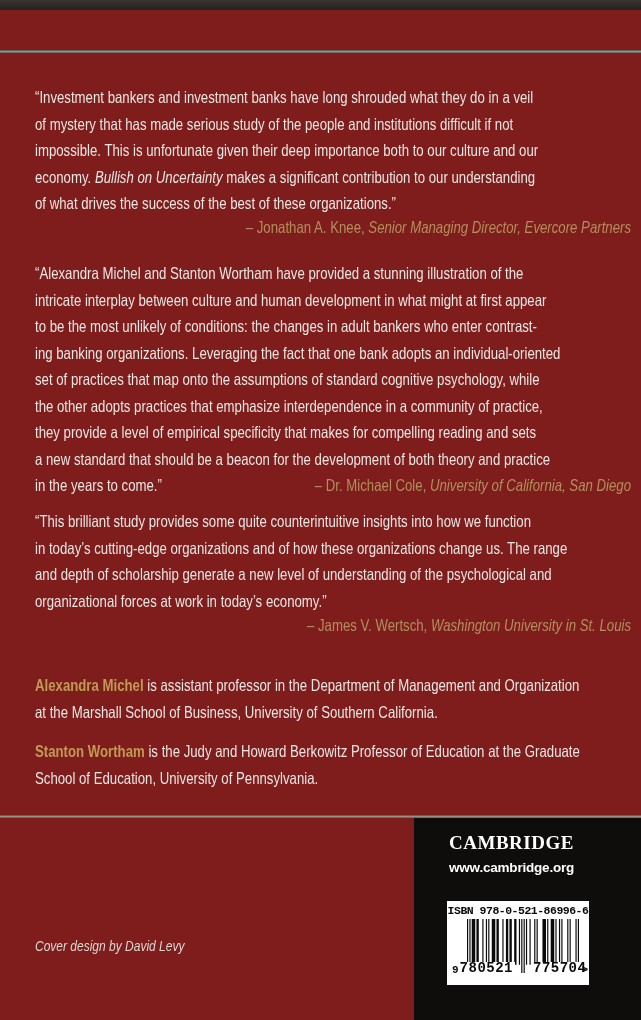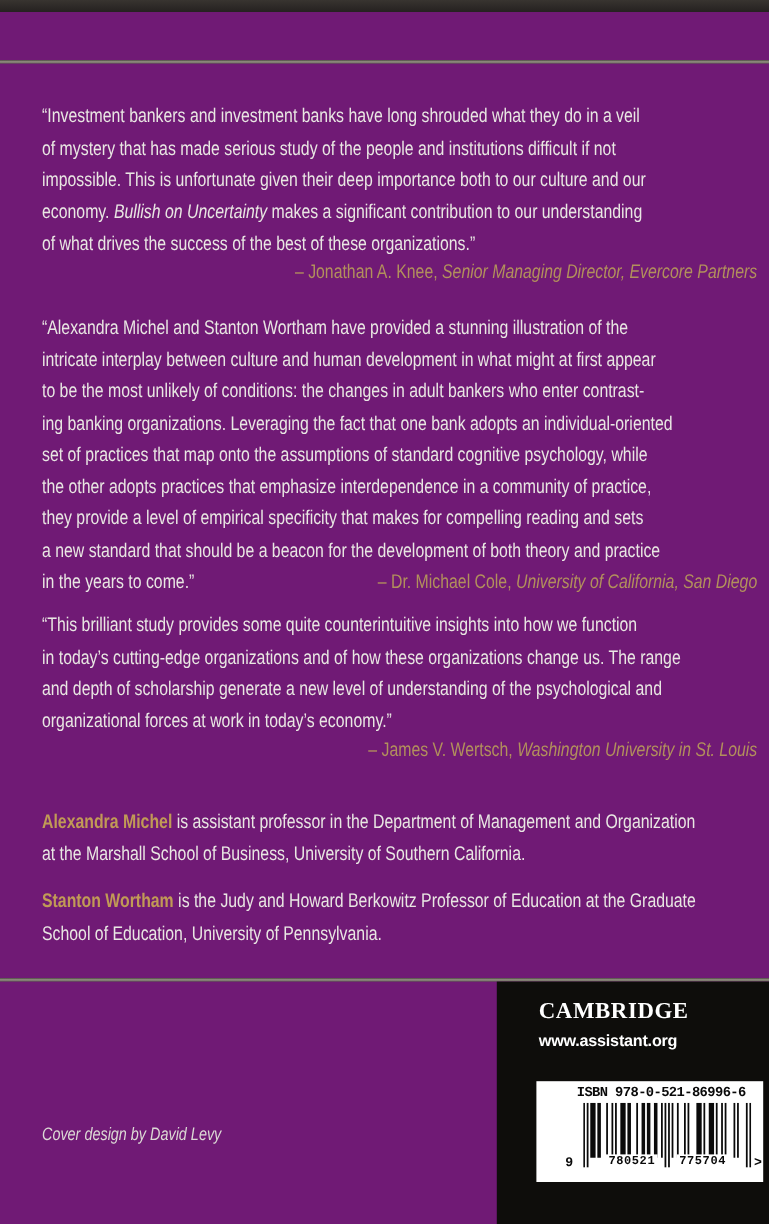--- a/index.html
+++ b/index.html
@@ -1,18 +1,18 @@
 <!DOCTYPE html>
 <html><head>
 <meta charset="utf-8">
 <style>
   html,body{margin:0;padding:0;background:#000;}
   .cover{
     position:relative;width:641px;height:1020px;overflow:hidden;
-    background:#701a75;
+    background:#7f1d1d;
     font-family:"Liberation Sans",sans-serif;
     -webkit-font-smoothing:antialiased;
   }
   
   .cover::before{
     content:"";position:absolute;left:0;top:0;right:0;height:10px;
     background:linear-gradient(#383430,#252120);pointer-events:none;
   }
   .edge-line{
     position:absolute;left:0;right:0;height:3px;
@@ -55,35 +55,35 @@
   }
   .pub .press{
     font-family:"Liberation Serif",serif;font-weight:bold;
     font-size:13.5px;line-height:19px;letter-spacing:1.6px;
   }
   .pub .site{
     font-family:"Liberation Sans",sans-serif;font-weight:bold;
     font-size:13.5px;line-height:20px;letter-spacing:-0.2px;
   }
   .barcode-box{
-    position:absolute;left:447px;top:901px;width:170px;height:84px;
-    background:#ffffff;color:#0a0a0a;padding-left:19px;
+    position:absolute;left:447px;top:901px;width:142px;height:84px;
+    background:#ffffff;color:#0a0a0a;
   }
   .isbn-line{
     margin-top:3px;text-align:center;
     font-family:"Liberation Mono",monospace;font-size:11.5px;font-weight:bold;
     letter-spacing:-0.5px;line-height:14px;white-space:pre;
   }
   .bc-wrap{position:relative;margin:1px 10px 0 20px;height:54px;}
   .bc-wrap svg{display:block;width:100%;height:100%;}
   .bc-wrap svg rect{fill:#0a0a0a;}
   .bc-digits{
     position:absolute;left:0;right:0;bottom:-2px;
     display:flex;justify-content:center;gap:16px;
-    font-family:"Liberation Mono",monospace;font-size:10px;line-height:13px;font-weight:bold;
+    font-family:"Liberation Mono",monospace;font-size:14px;line-height:13px;font-weight:bold;
   }
   .bc-digits .grp{background:#ffffff;padding:0 2px;letter-spacing:0.5px;}
   .bc-nine{
     position:absolute;left:-15px;bottom:-3px;
     font-family:"Liberation Mono",monospace;font-size:11px;font-weight:bold;
   }
   .bc-arrow{
     position:absolute;right:-9px;bottom:-3px;
     font-family:"Liberation Mono",monospace;font-size:11px;font-weight:bold;
   }
@@ -144,21 +144,21 @@
         <div class="tline"><span class="name-b">Stanton Wortham</span><span> is the Judy and Howard Berkowitz Professor of Education at the Graduate</span></div>
         <div class="tline"><span>School of Education, University of Pennsylvania.</span></div>
       </div>
 
     <div class="block credit">Cover design by David Levy</div>
 
   </div>
 
   <div class="pub">
     <div class="brand">CAMBRIDGE</div>
-    <div class="site">www.assistant.org</div>
+    <div class="site">www.cambridge.org</div>
   </div>
 
   <div class="barcode-box">
     <div class="isbn-line">ISBN 978-0-521-86996-6</div>
     <div class="bc-wrap">
       <svg id="bars-svg" viewBox="0 0 95 46" preserveAspectRatio="none">
           <rect x="0" y="0" width="1" height="46"></rect>
           <rect x="2" y="0" width="1" height="46"></rect>
           <rect x="4" y="0" width="3" height="39"></rect>
           <rect x="8" y="0" width="2" height="39"></rect>

